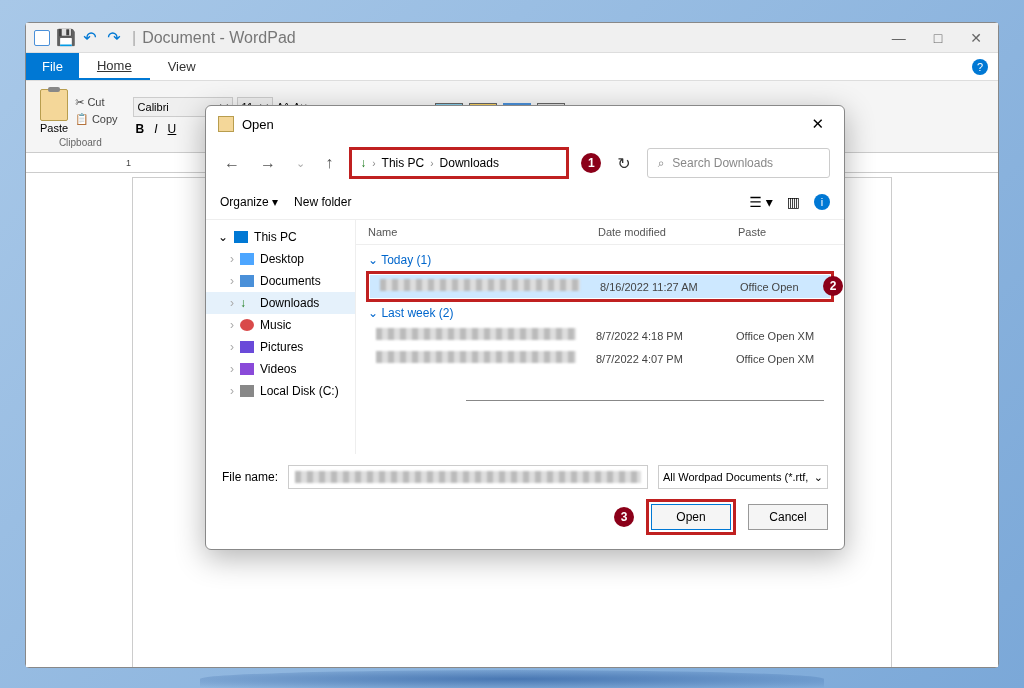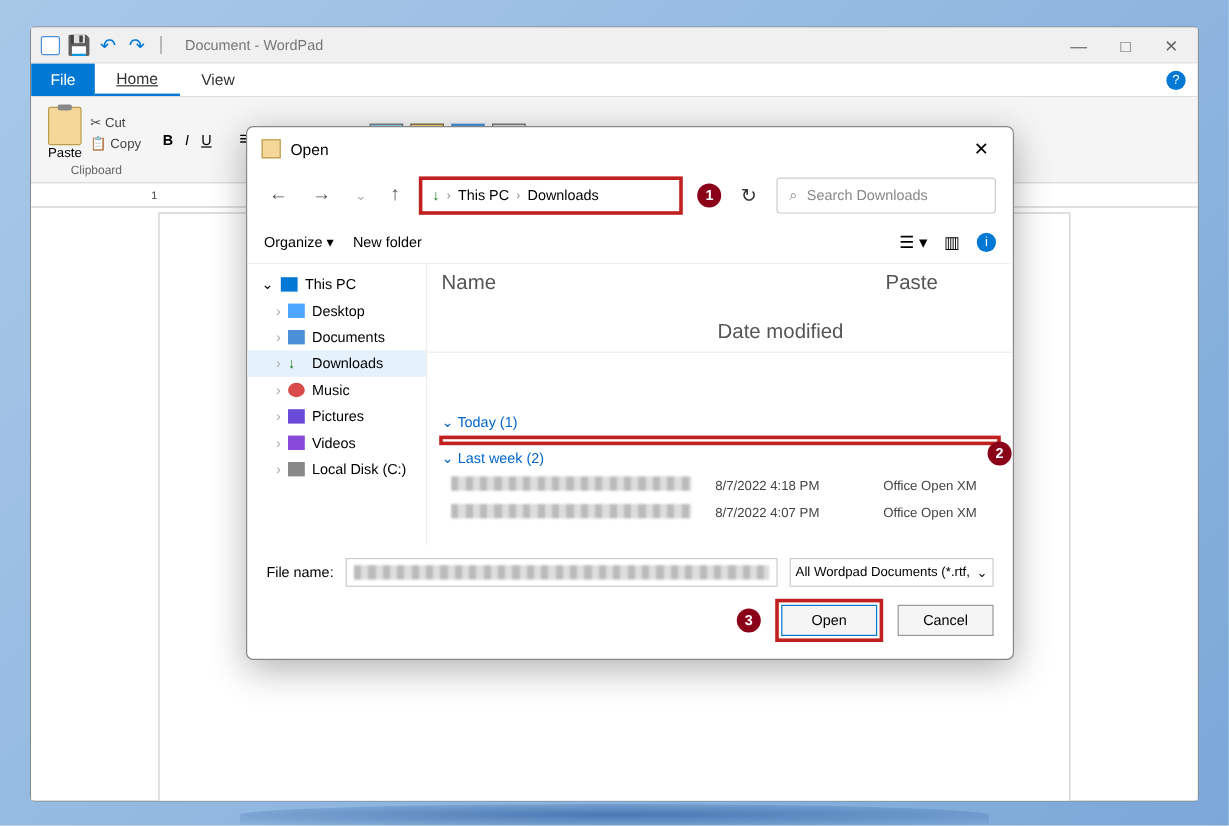--- a/index.html
+++ b/index.html
@@ -1,21 +1,21 @@
 <!DOCTYPE html>
 <html><head>
 <meta charset="utf-8">
 <style>
 * { box-sizing: border-box; margin: 0; padding: 0; font-family: 'Segoe UI', sans-serif; }
 body { width: 1024px; height: 688px; background: linear-gradient(135deg, #a8c8e8 0%, #7ba8d8 100%); overflow: hidden; position: relative; }
 .wordpad-window { position: absolute; left: 25px; top: 22px; right: 25px; bottom: 20px; background: #fff; border: 1px solid #888; border-radius: 4px; display: flex; flex-direction: column; }
 .titlebar { height: 30px; display: flex; align-items: center; padding: 0 8px; background: #f0f0f0; border-bottom: 1px solid #ddd; }
 .titlebar .left-icons { display: flex; gap: 8px; align-items: center; }
 .titlebar .icon { width: 16px; height: 16px; display: inline-flex; align-items: center; justify-content: center; }
-.titlebar .title { color: #777; font-size: 12px; margin-left: 12px; }
+.titlebar .title { color: #777; font-size: 16px; }
 .titlebar .sep { color: #aaa; margin-left: 10px; margin-right: 6px; }
 .titlebar .winctl { margin-left: auto; display: flex; gap: 28px; padding-right: 8px; color: #666; font-size: 14px; }
 .ribbon-tabs { height: 28px; display: flex; align-items: stretch; background: #fff; border-bottom: 1px solid #ddd; }
 .file-tab { background: #0078d4; color: #fff; padding: 0 16px; font-size: 13px; display: flex; align-items: center; }
 .tab { padding: 0 18px; font-size: 13px; display: flex; align-items: center; color: #333; }
 .tab.active { border-bottom: 2px solid #0078d4; text-decoration: underline; }
 .help-icon { margin-left: auto; margin-right: 10px; align-self: center; width: 16px; height: 16px; background: #0078d4; border-radius: 50%; color: #fff; font-size: 11px; display: flex; align-items: center; justify-content: center; }
 .ribbon { height: 72px; background: #f5f5f5; border-bottom: 1px solid #ccc; display: flex; align-items: center; padding: 4px 6px; gap: 4px; position: relative; }
 .ribbon-group { display: flex; flex-direction: column; align-items: center; padding: 0 8px; height: 100%; justify-content: space-between; }
 .group-content { display: flex; align-items: center; gap: 4px; flex: 1; }
@@ -66,25 +66,25 @@
 .tree-icon { width: 14px; height: 12px; display: inline-block; }
 .ti-pc { background: #0078d4; }
 .ti-desktop { background: #4da6ff; }
 .ti-docs { background: #4a90d9; }
 .ti-downloads { color: #1a7a1a; font-weight: bold; width: 14px; }
 .ti-music { background: #d94a4a; border-radius: 50%; }
 .ti-pictures { background: #6a4ad9; }
 .ti-videos { background: #8a4ad9; }
 .ti-disk { background: #888; }
 .file-list { flex: 1; overflow: hidden; position: relative; }
-.col-headers { display: flex; padding: 6px 12px; font-size: 17px; color: #555; border-bottom: 1px solid #eee; }
+.col-headers { display: flex; padding: 6px 12px; font-size: 11px; color: #555; border-bottom: 1px solid #eee; }
 .col-name { flex: 0 0 230px; }
-.col-date { flex: 0 0 140px; margin-top: 41px; }
+.col-date { flex: 0 0 140px; }
 .col-type { flex: 1; }
-.file-groups { padding: 4px 10px; font-size: 12px; margin-top: 43px; }
+.file-groups { padding: 4px 10px; font-size: 12px; }
 .group-header { color: #0066cc; padding: 4px 2px; }
 .file-row { display: flex; padding: 4px 10px; align-items: center; }
 .file-row .fname { flex: 0 0 220px; position: relative; }
 .file-row .fdate { flex: 0 0 140px; color: #444; font-size: 11px; }
 .file-row .ftype { flex: 1; color: #444; font-size: 11px; }
 .file-row.selected { background: #cde8ff; }
 .red-box { border: 3px solid #c02020; padding: 1px; }
 .blurred-text { display: inline-block; width: 200px; height: 12px; background: repeating-linear-gradient(90deg, #bbb 0, #bbb 6px, #ddd 6px, #ddd 12px); filter: blur(1px); }
 .dlg-footer { padding: 10px 16px 14px; display: flex; flex-direction: column; gap: 10px; border-top: 1px solid transparent; }
 .filename-row { display: flex; align-items: center; gap: 10px; font-size: 12px; }
@@ -132,20 +132,26 @@
           <span style="font-size:11px;">Paste</span>
         </div>
         <div style="display:flex;flex-direction:column;gap:2px;">
           <span class="small-btn">✂ <span>Cut</span></span>
           <span class="small-btn">📋 <span>Copy</span></span>
         </div>
       </div>
       <div class="group-label">Clipboard</div>
     </div>
     <div style="display:flex;flex-direction:column;gap:4px;">
+      <div class="font-group">
+        <select class="font-select"><option>Calibri</option></select>
+        <select class="size-select"><option>11</option></select>
+        <span style="font-size:11px;">A^</span>
+        <span style="font-size:11px;">A˅</span>
+      </div>
       <div class="font-btns">
         <span style="font-weight:bold;">B</span>
         <span style="font-style:italic;">I</span>
         <span style="text-decoration:underline;">U</span>
       </div>
     </div>
     <div class="ribbon-icon-group" style="margin-left:16px;">
       <span>≡</span>
       <span>≣</span>
       <span>⋮≡</span>
@@ -257,20 +263,25 @@
     </div>
     <div class="file-list">
       <div class="col-headers">
         <div class="col-name">Name</div>
         <div class="col-date">Date modified</div>
         <div class="col-type">Paste</div>
       </div>
       <div class="file-groups">
         <div class="group-header">⌄ <span>Today (1)</span></div>
         <div class="red-box" style="position:relative;">
+          <div class="file-row selected">
+            <div class="fname"><span class="blurred-text"></span></div>
+            <div class="fdate">8/16/2022 11:27 AM</div>
+            <div class="ftype">Office Open</div>
+          </div>
           <span class="annot" style="right:-12px;top:2px;">2</span>
         </div>
         <div class="group-header">⌄ <span>Last week (2)</span></div>
         <div class="file-row">
           <div class="fname"><span class="blurred-text"></span></div>
           <div class="fdate">8/7/2022 4:18 PM</div>
           <div class="ftype">Office Open XM</div>
         </div>
         <div class="file-row">
           <div class="fname"><span class="blurred-text"></span></div>

